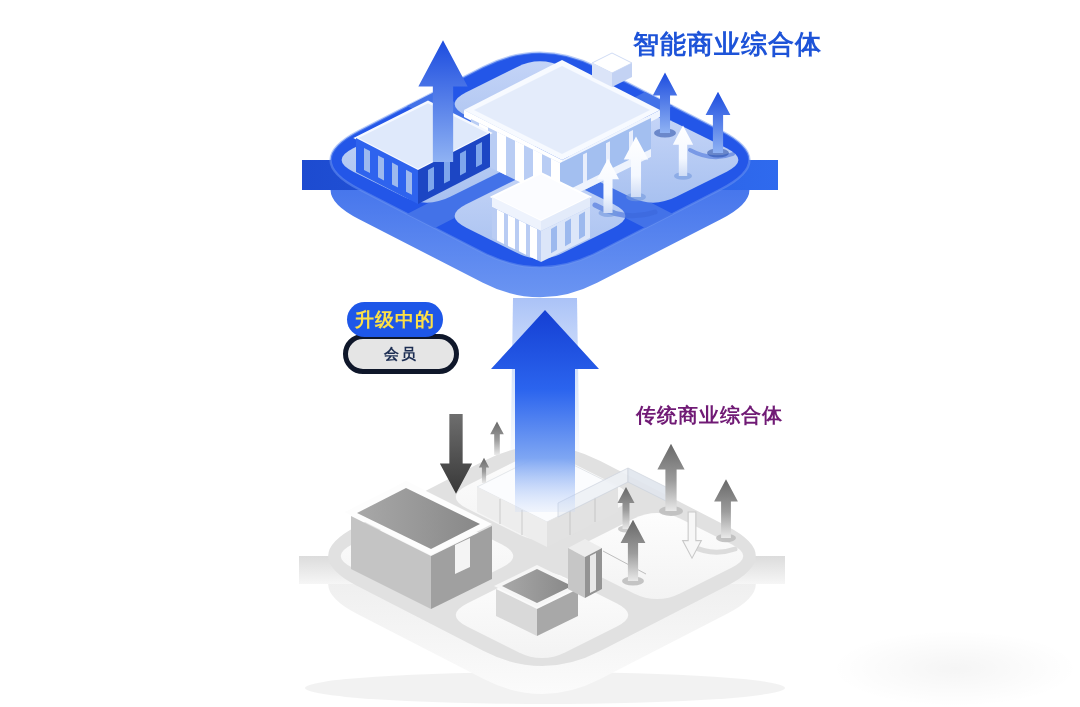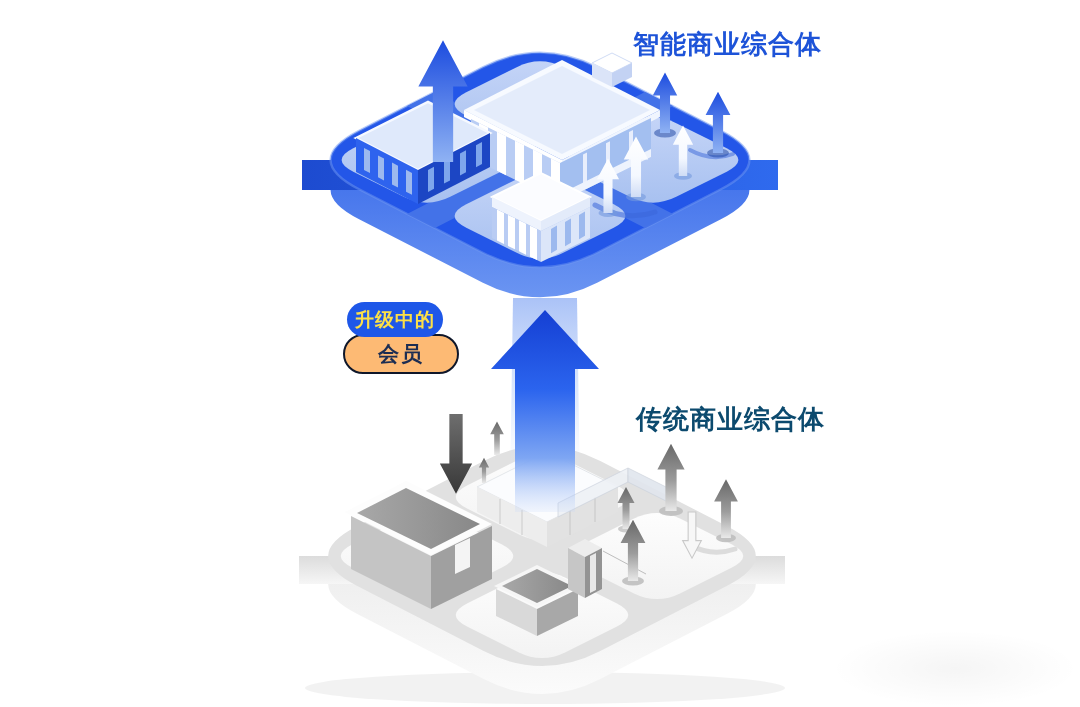--- a/index.html
+++ b/index.html
@@ -1,27 +1,27 @@
 <!DOCTYPE html>
 <html><head>
 <meta charset="utf-8">
 <style>
   html,body{margin:0;padding:0;background:#ffffff;}
   body{font-family:"DejaVu Sans", sans-serif;}
   .stage{position:relative;width:1080px;height:707px;background:#ffffff;overflow:hidden;padding-left:28px;}
   .stage svg{position:absolute;left:0;top:0;}
   .lbl{position:absolute;white-space:nowrap;font-weight:700;letter-spacing:1px;}
   .title-top{left:633px;top:27px;font-size:26px;color:#1d53d8;}
-  .title-bottom{left:636px;top:402px;font-size:26px;color:#0c4a6e;}
+  .title-bottom{left:636px;top:402px;font-size:20px;color:#701a75;}
   .badge1{position:absolute;left:347px;top:302px;width:96px;height:35px;background:#1e57e8;
           color:#fde047;border-radius:18px;display:flex;align-items:center;justify-content:center;
           font-size:19px;font-weight:700;letter-spacing:1px;z-index:3;}
-  .badge2{position:absolute;left:343px;top:334px;width:116px;height:40px;background:#fdba74;
-          border:2px solid #0f172a;color:#1c2d52;border-radius:21px;display:flex;align-items:center;
-          justify-content:center;font-size:21px;font-weight:700;letter-spacing:2px;box-sizing:border-box;z-index:2;}
+  .badge2{position:absolute;left:343px;top:334px;width:116px;height:40px;background:#e5e5e5;
+          border:5px solid #0f172a;color:#1c2d52;border-radius:21px;display:flex;align-items:center;
+          justify-content:center;font-size:15px;font-weight:700;letter-spacing:2px;box-sizing:border-box;z-index:2;}
   .smudge{position:absolute;left:830px;top:630px;width:250px;height:77px;
           background:radial-gradient(ellipse at center, rgba(0,0,0,0.04), rgba(0,0,0,0) 70%);}
 </style>
 </head>
 <body>
 
 <div class="stage">
 
 <svg width="1080" height="707" viewBox="0 0 1080 707">
   <defs>

